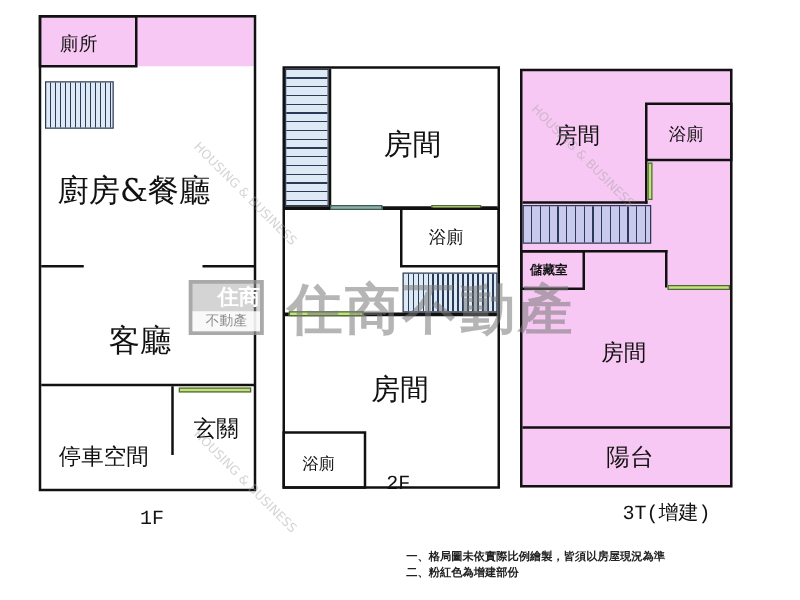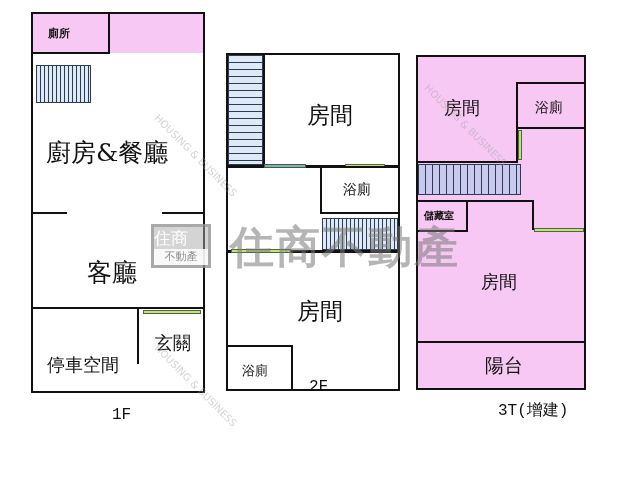--- a/index.html
+++ b/index.html
@@ -15,35 +15,35 @@
      background:repeating-linear-gradient(180deg, #dde9f4 0px, #dde9f4 6px, #2b3a55 6px, #2b3a55 7px); }
   .stairs-v.onpink { background:repeating-linear-gradient(90deg, #c9c9ee 0px, #c9c9ee 6px, #2b3a55 6px, #2b3a55 7px); }
   .win-green { position:absolute; background:#c9e07a; border:1px solid #4a6a3a; box-sizing:border-box; }
   .win-teal { position:absolute; background:#8ab0a8; border:1px solid #3d5a55; box-sizing:border-box; }
   .line { position:absolute; background:#111; }
   .floor-label { position:absolute; font-size:16px; font-family:Liberation Mono, monospace; }
   .wm-big { position:absolute; font-family:"DejaVu Sans", sans-serif; font-weight:bold; font-size:44px;
      color:rgba(120,120,120,0.55); letter-spacing:2px; }
   .wm-logo { position:absolute; border:3px solid rgba(140,140,140,0.6); background:rgba(170,170,170,0.5);
      width:60px; height:44px; box-sizing:border-box; }
-  .wm-logo .t1 { color:#fff; font-family:"DejaVu Sans", sans-serif; font-weight:normal; font-size:17px; text-align:left; line-height:22px; }
+  .wm-logo .t1 { color:#fff; font-family:"DejaVu Sans", sans-serif; font-weight:bold; font-size:17px; text-align:right; line-height:22px; }
   .wm-logo .t2 { background:rgba(255,255,255,0.85); color:rgba(130,130,130,0.9); font-family:"DejaVu Sans", sans-serif; font-size:11px; text-align:center; line-height:16px; }
   .wm-small { position:absolute; font-family:"DejaVu Sans", sans-serif; font-size:10px; color:rgba(160,160,160,0.45); transform:rotate(45deg); white-space:nowrap; }
   .notes { position:absolute; left:325px; top:440px; font-size:9px; line-height:13px; font-family:"DejaVu Serif", serif; font-weight:bold; color:#222; }
 </style>
 </head>
 <body>
 
 <div>
 
   <div class="abs pink" style="left:33px;top:13px;width:170px;height:40px;"></div>
   <div class="abs wall" style="left:31px;top:12px;width:174px;height:381px;"></div>
 
   <div class="abs wall" style="left:31px;top:12px;width:79px;height:42px;"></div>
-  <div class="label" style="left:48px;top:26px;font-size:11px;font-weight:bold;">廁所</div>
+  <div class="label" style="left:48px;top:26px;font-size:15px;">廁所</div>
 
   <div class="stairs-v" style="left:36px;top:65px;width:55px;height:38px;"></div>
   <div class="label" style="left:46px;top:136px;font-size:25px;">廚房&amp;餐廳</div>
 
   <div class="line" style="left:33px;top:212px;width:34px;height:2px;"></div>
   <div class="line" style="left:162px;top:212px;width:42px;height:2px;"></div>
   <div class="label" style="left:87px;top:256px;font-size:25px;">客廳</div>
 
   <div class="line" style="left:33px;top:307px;width:171px;height:2px;"></div>
   <div class="line" style="left:137px;top:309px;width:2px;height:55px;"></div>
@@ -97,13 +97,15 @@
 <div class="wm-logo" style="left:151px;top:224px;">
   <div class="t1">住商</div>
   <div class="t2">不動產</div>
 </div>
 <div class="wm-big" style="left:230px;top:218px;">住商不動產</div>
 <div class="wm-small" style="left:140px;top:150px;">HOUSING &amp; BUSINESS</div>
 <div class="wm-small" style="left:140px;top:380px;">HOUSING &amp; BUSINESS</div>
 <div class="wm-small" style="left:410px;top:120px;">HOUSING &amp; BUSINESS</div>
 
 <div class="notes">
+  <div>一、格局圖未依實際比例繪製，皆須以房屋現況為準</div>
+  <div>二、粉紅色為增建部份</div>
 </div>
 
 </body></html>

